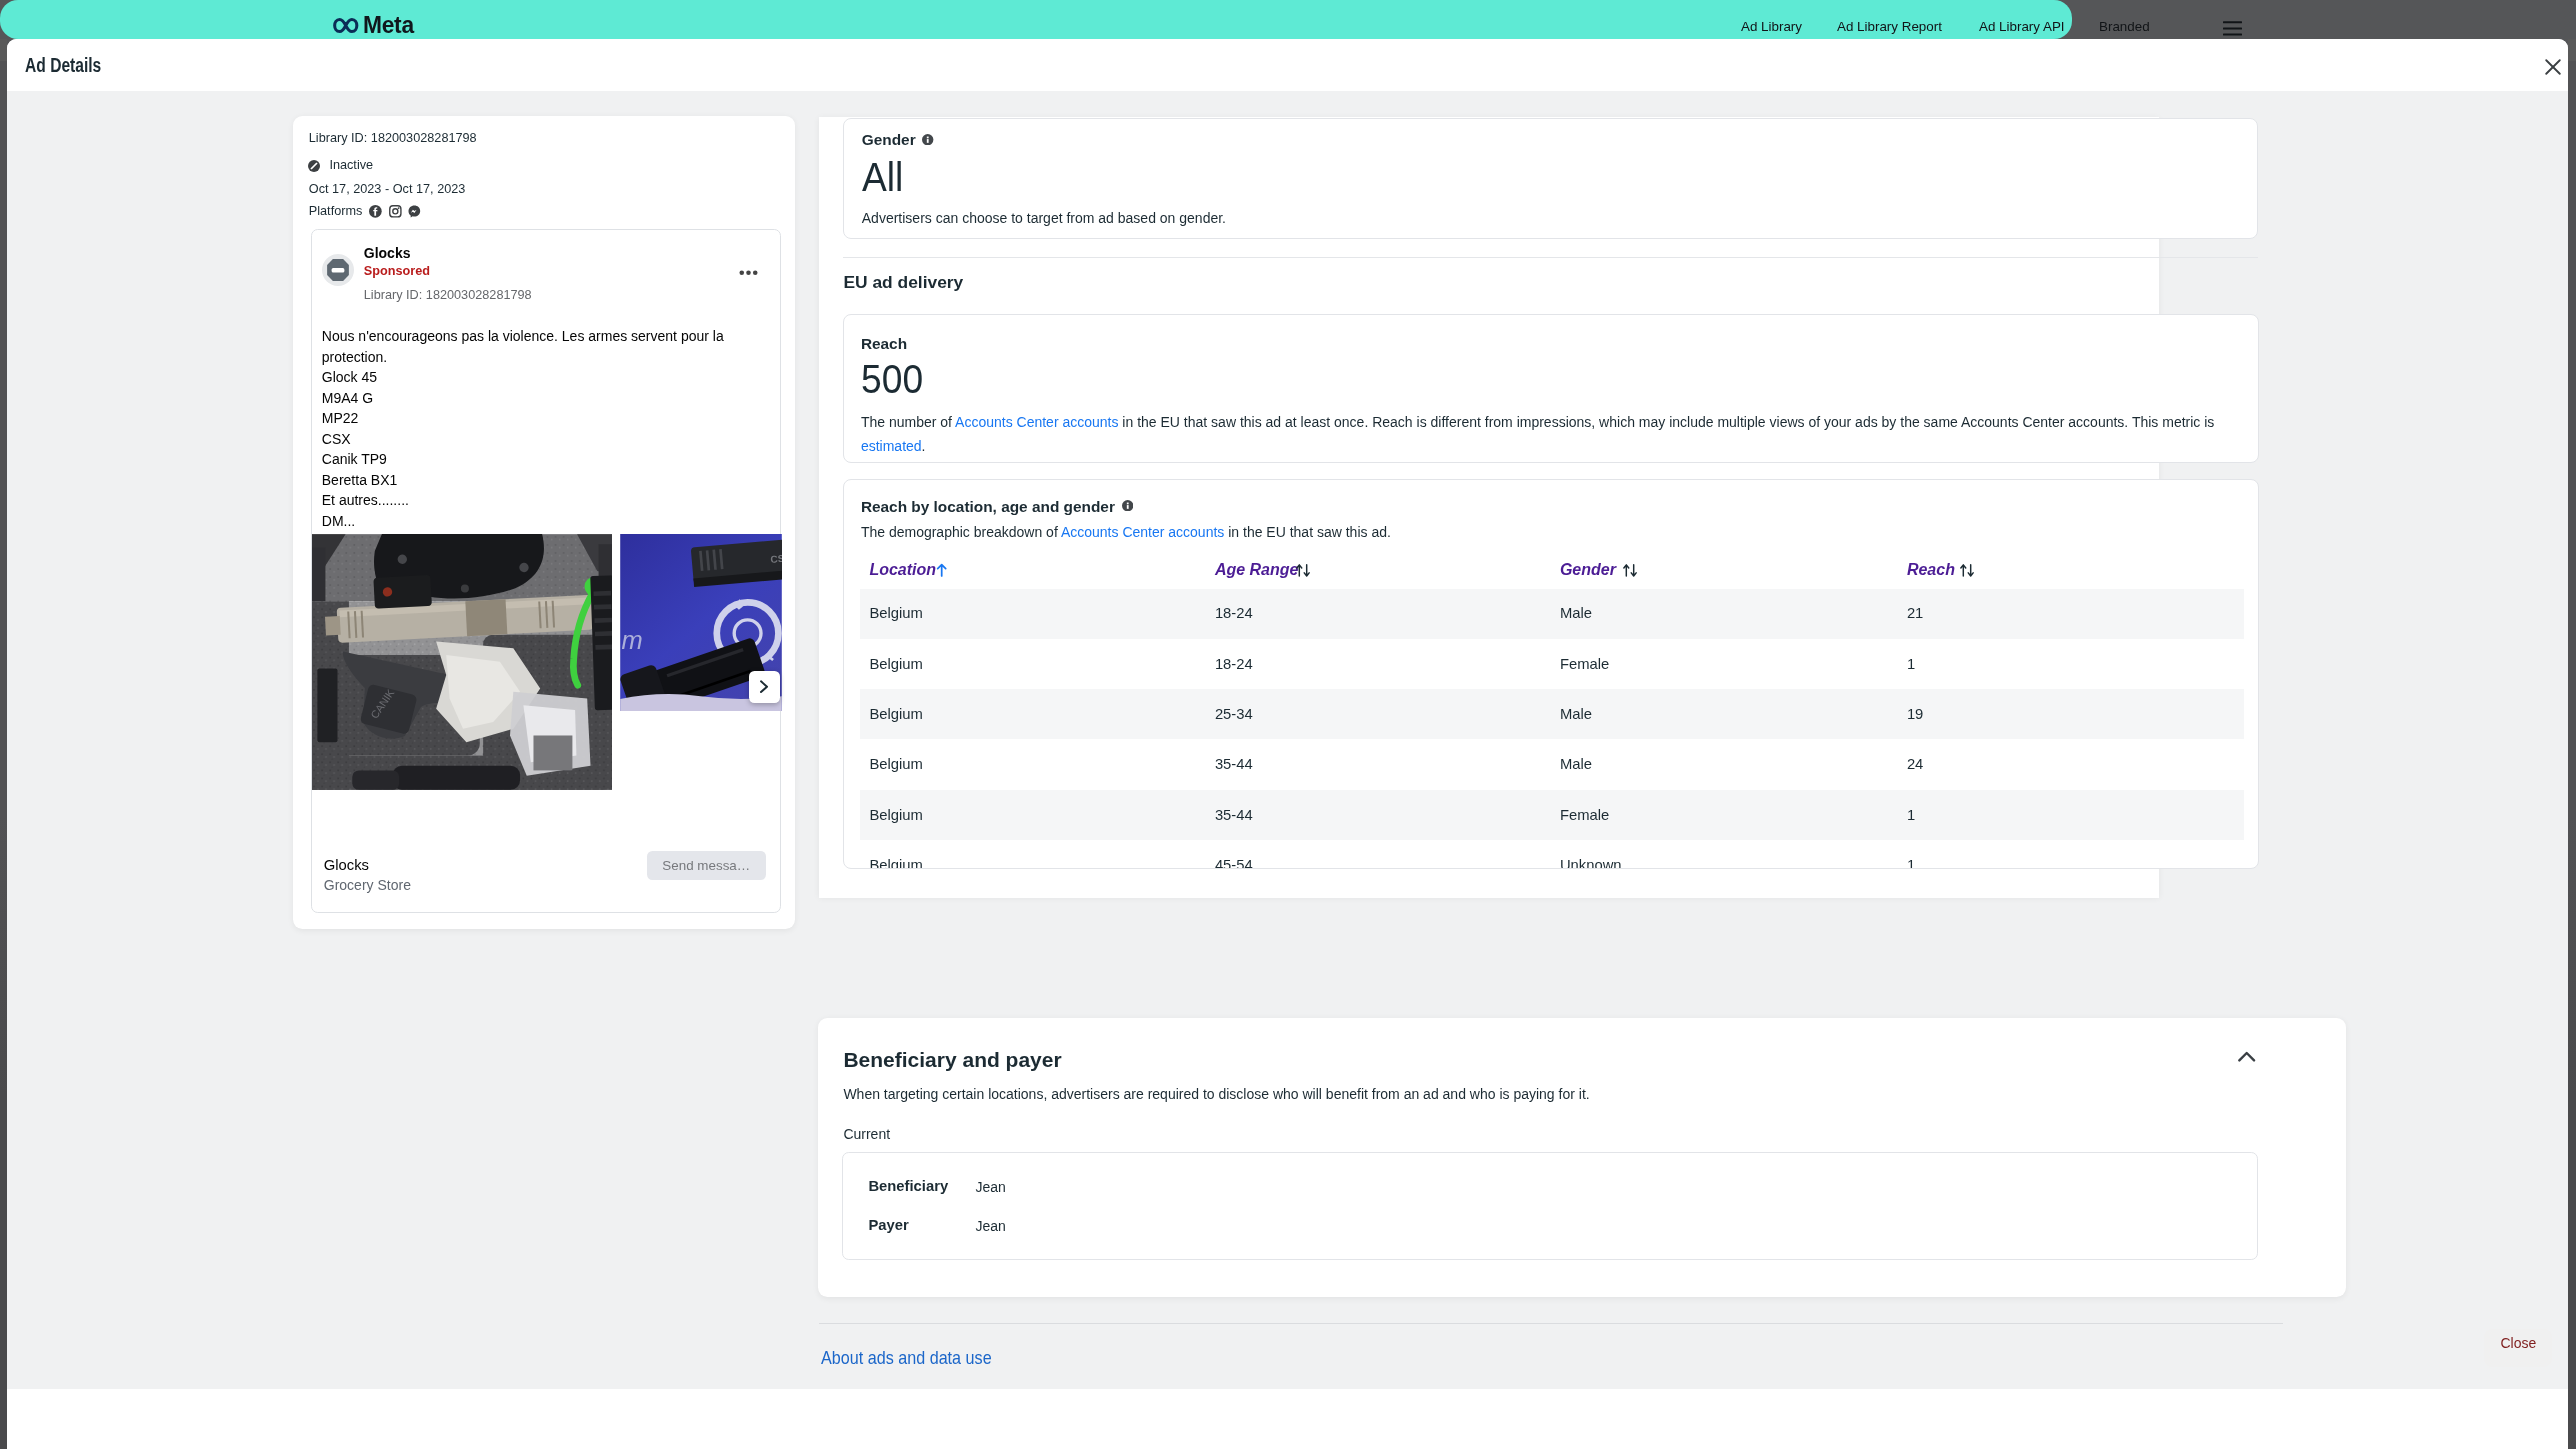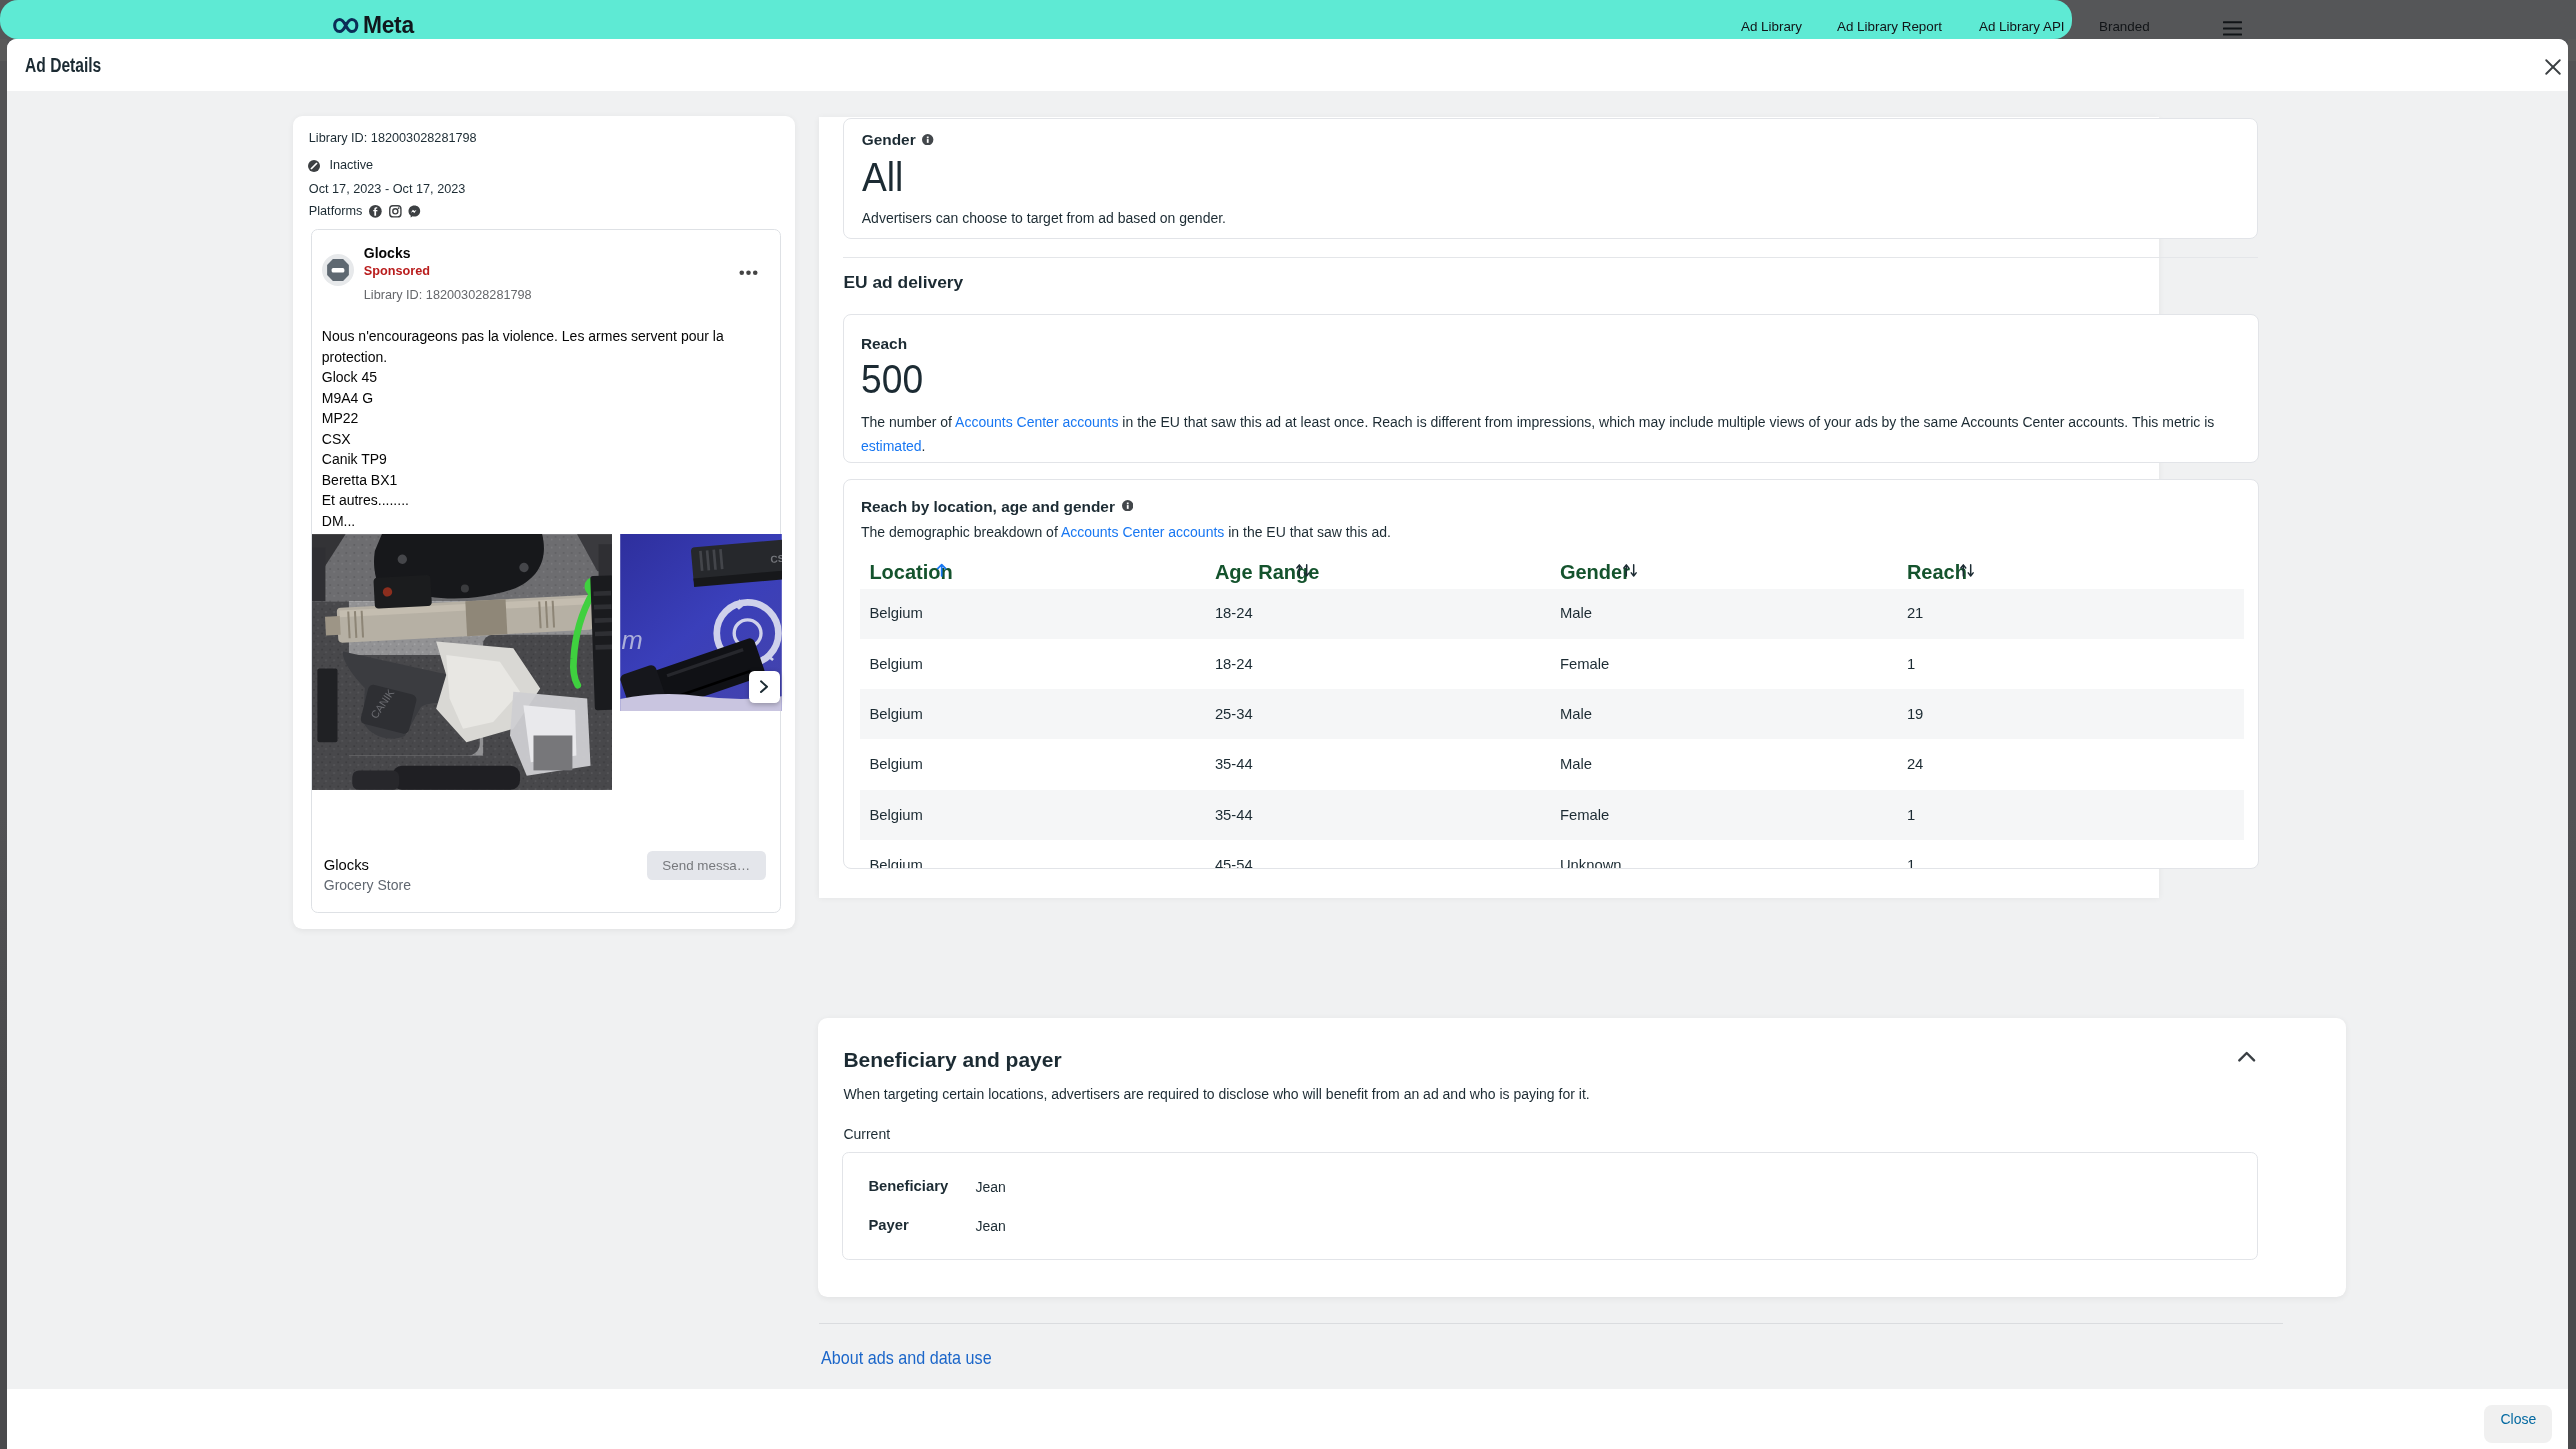--- a/index.html
+++ b/index.html
@@ -7,30 +7,30 @@
 body { position:relative; background:#555658; }
 .abs { position:absolute; }
 #hdr { left:0; top:0; width:2072px; height:39px; background:#5eead4;border-radius:18px; }
 #leftstrip { left:0; top:39px; width:7.4px; height:1410px; background:linear-gradient(#595959 0 21.5px,#525254 21.5px 55%,#4a4a4c 75% 100%); }
 #rightstrip { left:2568px; top:39px; width:8px; height:1410px; background:linear-gradient(#595959 0 21.5px,#525254 21.5px 55%,#4a4a4c 75% 100%); }
 .navlink { top:6.7px; height:39px; line-height:39px; font-size:13.4px; color:#111417; }
 #modal { left:7.4px; top:39px; width:2561px; height:1410px; background:#f0f1f2; border-radius:9.4px 9.4px 0 0; overflow:hidden; }
 #mhead { left:0; top:0; width:2561px; height:52px; background:#fff; }
 #mtitle { left:17.4px; top:14.8px; font-size:19.5px; font-weight:bold; color:#1c2b33; transform:scaleX(0.8); transform-origin:left center; }
 #mfoot { left:0; top:1350px; width:2561px; height:60px; background:#fff; }
-#closebtn { left:2477px; top:1366px; width:68px; height:38px; background:#f0f0f0; border-radius:8px; font-size:14px; color:#0369a1; text-align:center; line-height:29.5px; }
+#closebtn { left:2477px; top:1290px; width:68px; height:38px; background:#f0f0f0; border-radius:8px; font-size:14px; color:#7f1d1d; text-align:center; line-height:29.5px; }
 #lcard { left:286px; top:77px; width:502px; height:813px; background:#fff; border-radius:9.4px; box-shadow:0 1.3px 6.7px rgba(0,0,0,0.06); }
 .smalltxt { font-size:12.7px; color:#1c2b33; }
 #inner { left:17.4px; top:113px; width:470px; height:684px; background:#fff; border:1.3px solid #dee1e5; border-radius:6.7px; }
 #rpanel { left:812px; top:78px; width:1340px; height:781px; background:#fff; border-radius:0; box-shadow:0 1.3px 6.7px rgba(0,0,0,0.06); }
 .icard { background:#fff; border:1.3px solid #e2e4e8; border-radius:8px; }
 .h-sec { font-weight:bold; color:#1c2b33; }
 .blue { color:#1877f2; }
 .bodytxt { font-size:14px; color:#1c2b33; }
-.th { font-size:20px; font-weight:bold; color:#14532d; }
+.th { font-size:16px; font-weight:bold; color:#4c1d95;font-style:italic; }
 .td { font-size:14.8px; color:#1c2b33; }
 .stripe { left:16px; width:1384px; height:50px; }
 </style>
 </head>
 <body>
 <div class="abs" id="hdr">
   <svg class="abs" style="left:333px;top:17.4px" width="25.5" height="17" viewBox="0 0 46 30">
     <path d="M12 4 C6 4 3 10 3 15 C3 20 6 26 12 26 C17 26 20 21 23 15 C26 9 29 4 34 4 C40 4 43 10 43 15 C43 20 40 26 34 26 C29 26 26 21 23 15 C20 9 17 4 12 4 Z" fill="none" stroke="#0b2d56" stroke-width="5.5"></path>
   </svg>
   <div class="abs" style="left:363px;top:11.4px;font-size:24px;font-weight:bold;color:#10171c;letter-spacing:-0.3px;transform:scaleX(0.95);transform-origin:left top">Meta</div>

